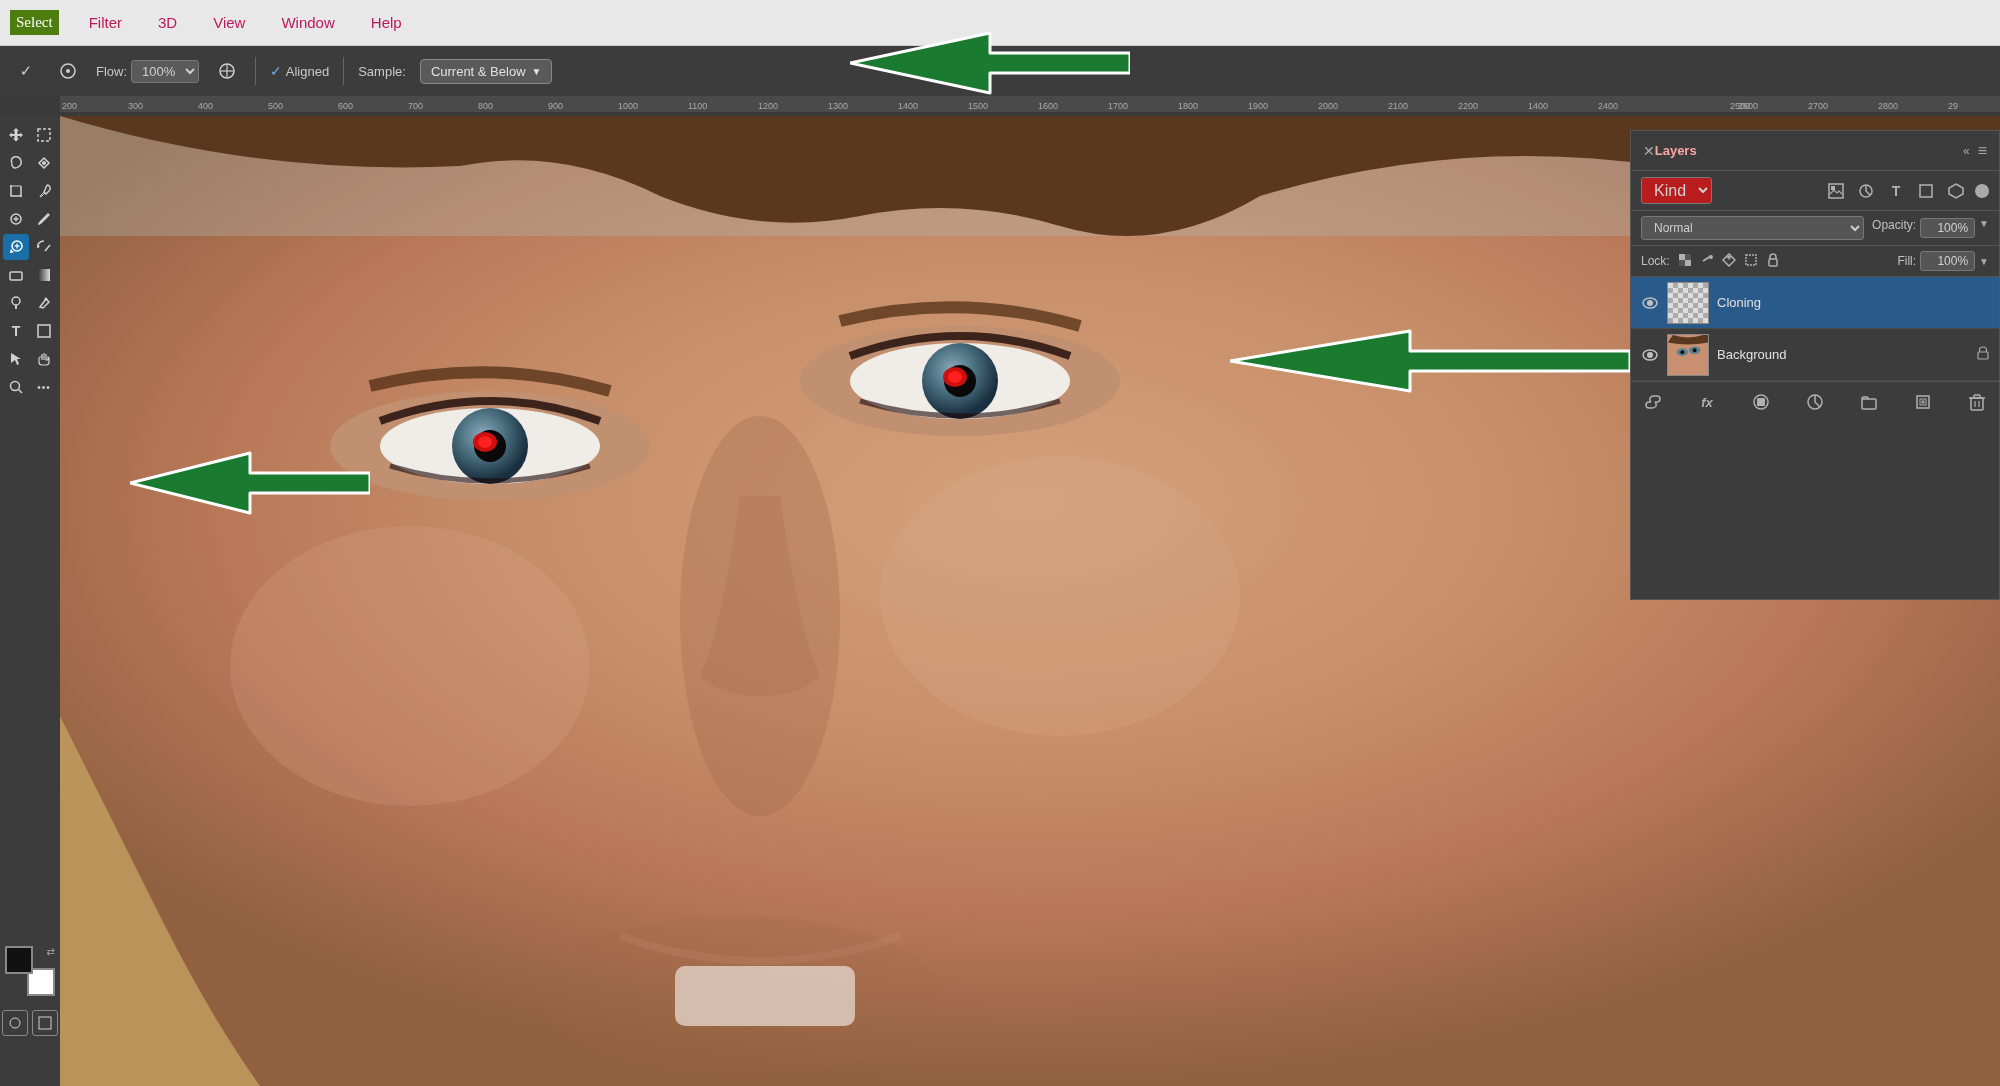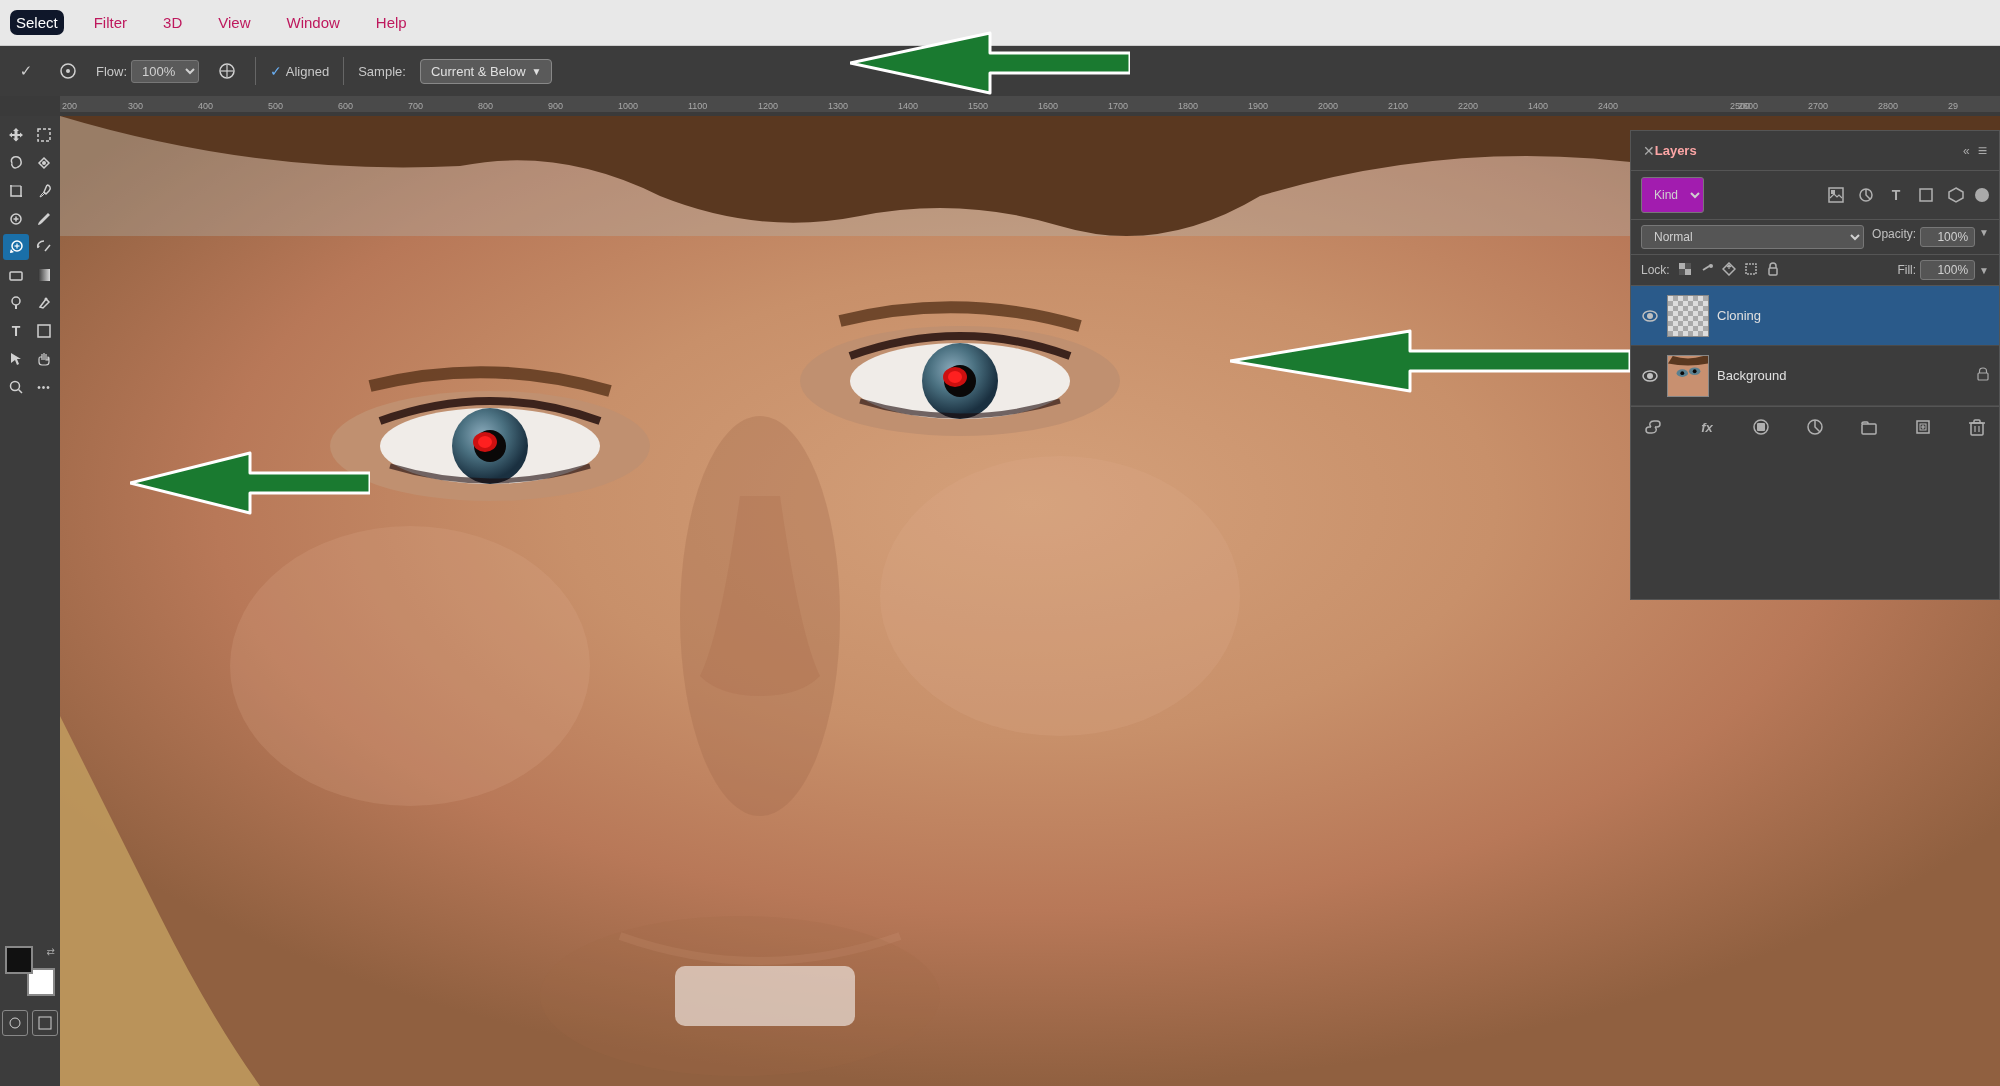--- a/index.html
+++ b/index.html
@@ -25,23 +25,24 @@
       z-index: 100;
       border-bottom: 1px solid #ccc;
     }
     .menu-item {
       font-size: 15px;
       color: #be185d;
       cursor: pointer;
       padding: 4px 6px;
     }
     .menu-item.active {
-      background: #0f172a;
+      background: #4d7c0f;
       color: white;
-      border-radius: 7px;
+      border-radius: 0;
+      font-family: Liberation Serif, serif;
     }
 
     
     .toolbar {
       position: absolute;
       top: 46px; left: 0; right: 0;
       height: 50px;
       background: #3c3c3c;
       display: flex;
       align-items: center;
@@ -197,25 +198,25 @@
 
     
     .kind-row {
       display: flex;
       align-items: center;
       padding: 6px 10px;
       gap: 6px;
       border-bottom: 1px solid #555;
     }
     .kind-dropdown {
-      background: #a21caf;
+      background: #b91c1c;
       border: 1px solid #777;
       color: #d0d0d0;
-      font-size: 12px;
-      padding: 9px 8px;
+      font-size: 16px;
+      padding: 3px 8px;
       border-radius: 3px;
       cursor: pointer;
     }
     .kind-icons {
       display: flex;
       gap: 8px;
       margin-left: auto;
       align-items: center;
     }
     .kind-icon-btn {
@@ -320,21 +321,21 @@
     .layers-list {
       flex: 1;
       overflow-y: auto;
     }
     .layer-item {
       display: flex;
       align-items: center;
       padding: 6px 10px;
       gap: 8px;
       cursor: pointer;
-      height: 60px;
+      height: 52px;
       border-bottom: 1px solid #4a4a4a;
     }
     .layer-item.selected {
       background: #2a5a8a;
     }
     .layer-eye {
       width: 18px;
       height: 18px;
       display: flex;
       align-items: center;

